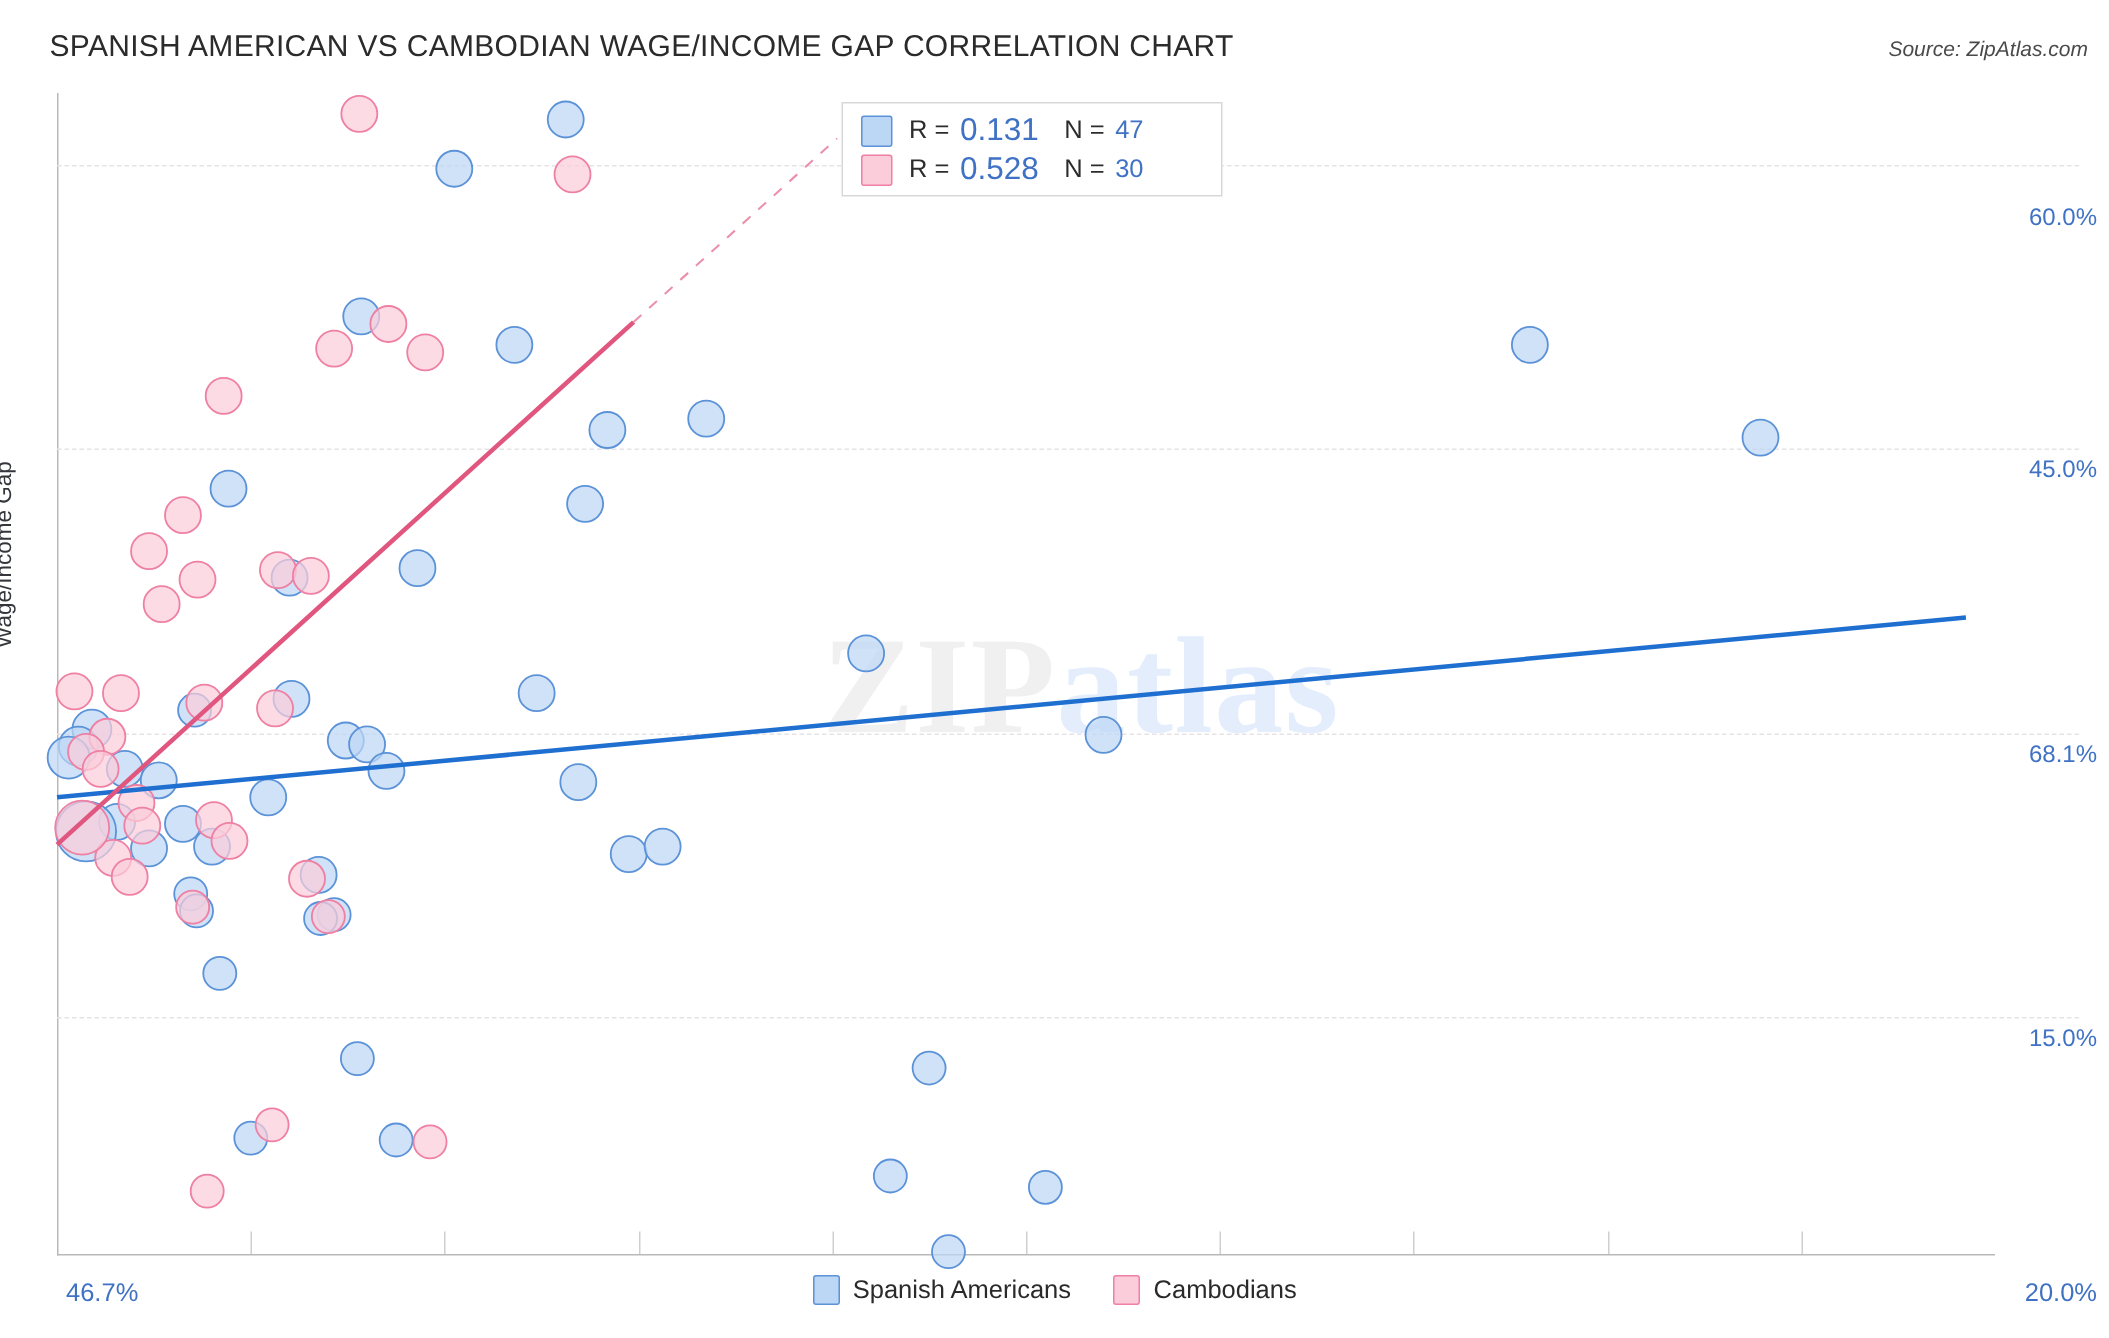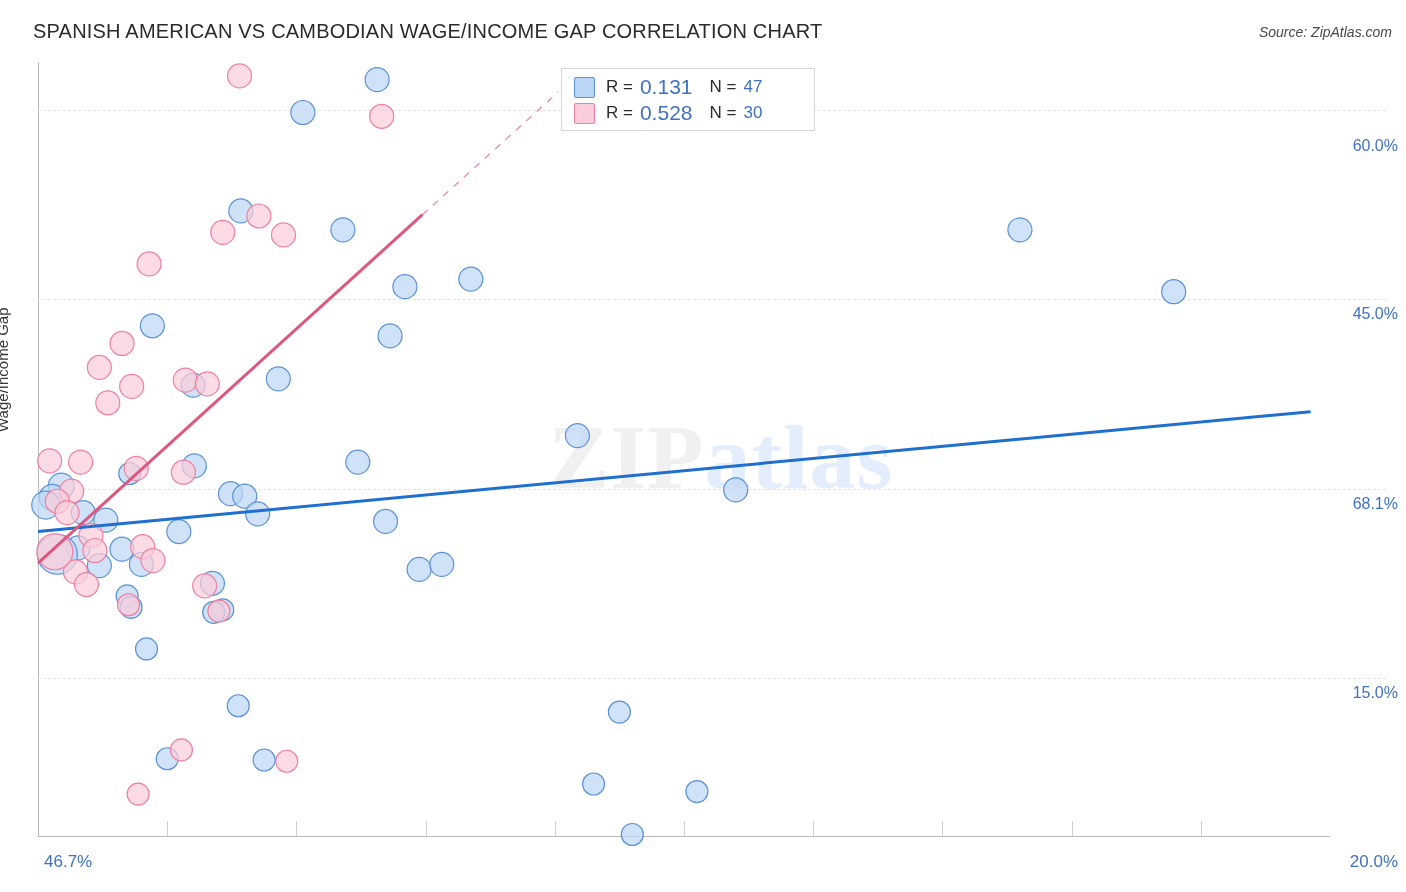--- a/index.html
+++ b/index.html
@@ -249,14 +249,24 @@
     </div>
     <div class="statrow r2">
       <span class="swatch pink"></span>
       <span class="stat-label">R =</span>
       <span class="stat-val">0.528</span>
       <span class="stat-n">N =</span>
       <span class="stat-nval">30</span>
     </div>
   </div>
 
+  <div class="blegend">
+    <div class="bl-item">
+      <span class="bl-sw blue"></span>
+      <span class="bl-tx">Spanish Americans</span>
+    </div>
+    <div class="bl-item">
+      <span class="bl-sw pink"></span>
+      <span class="bl-tx">Cambodians</span>
+    </div>
+  </div>
 
 </div>
 
 </body></html>

